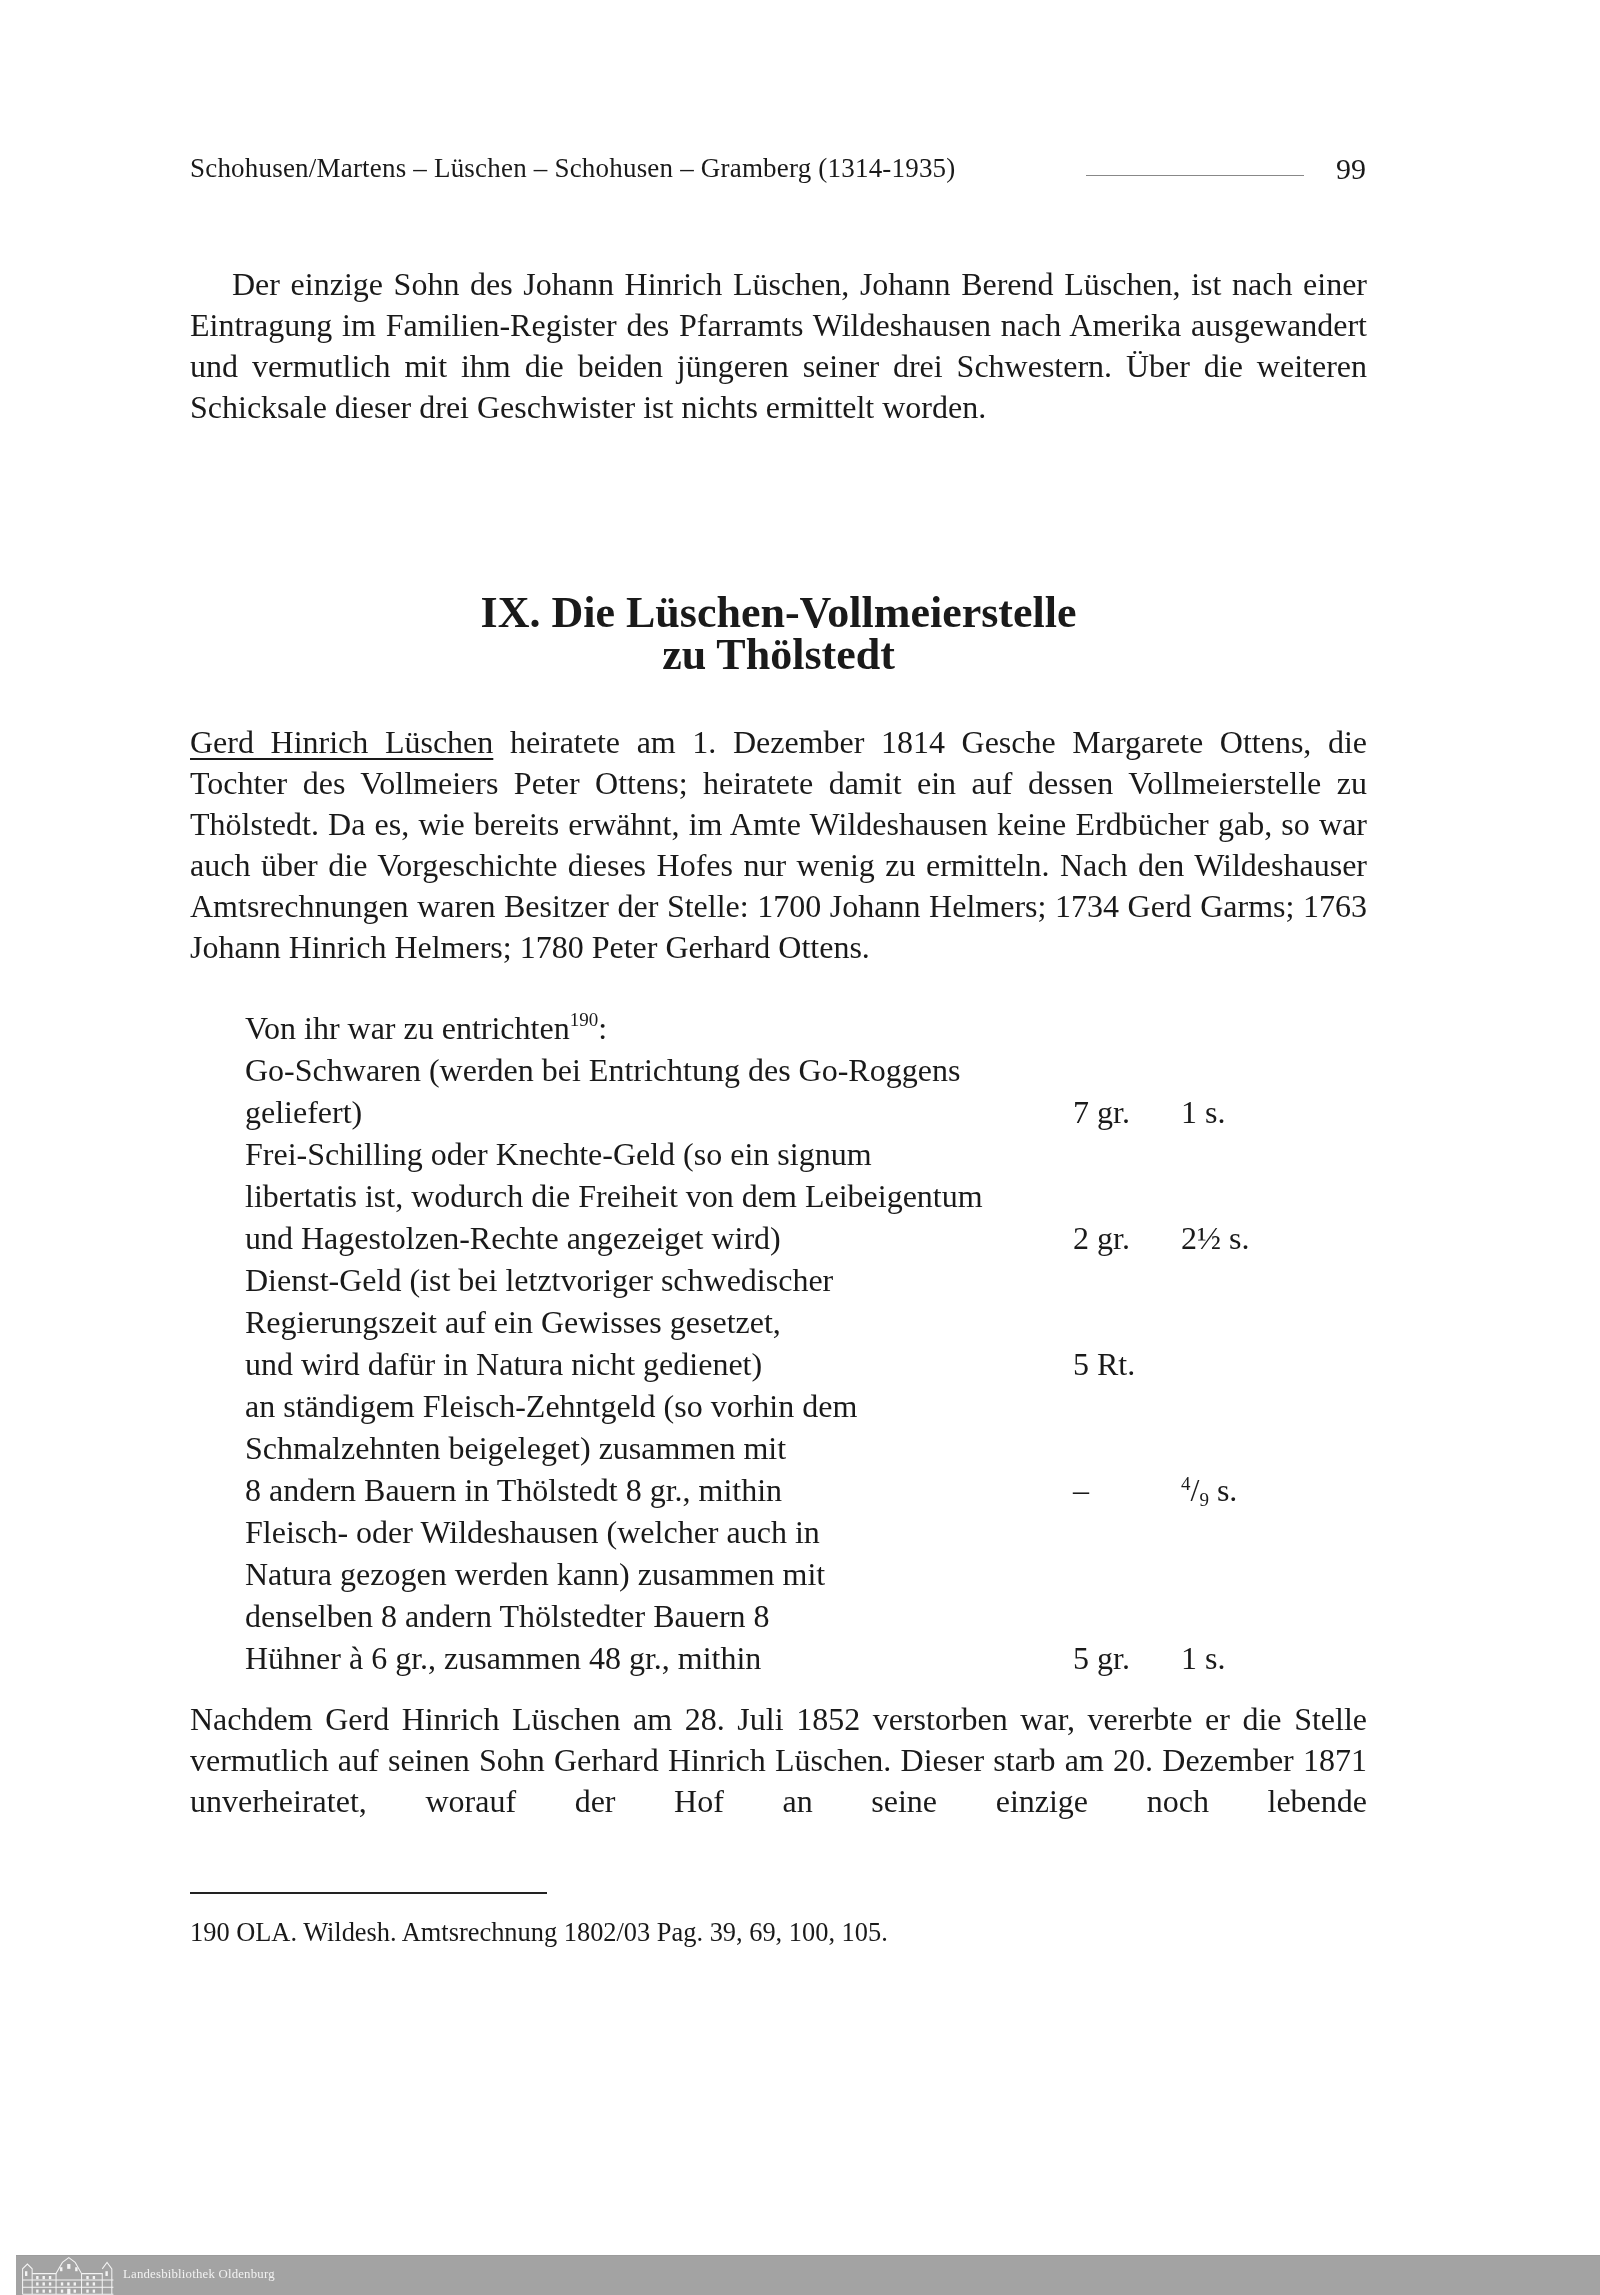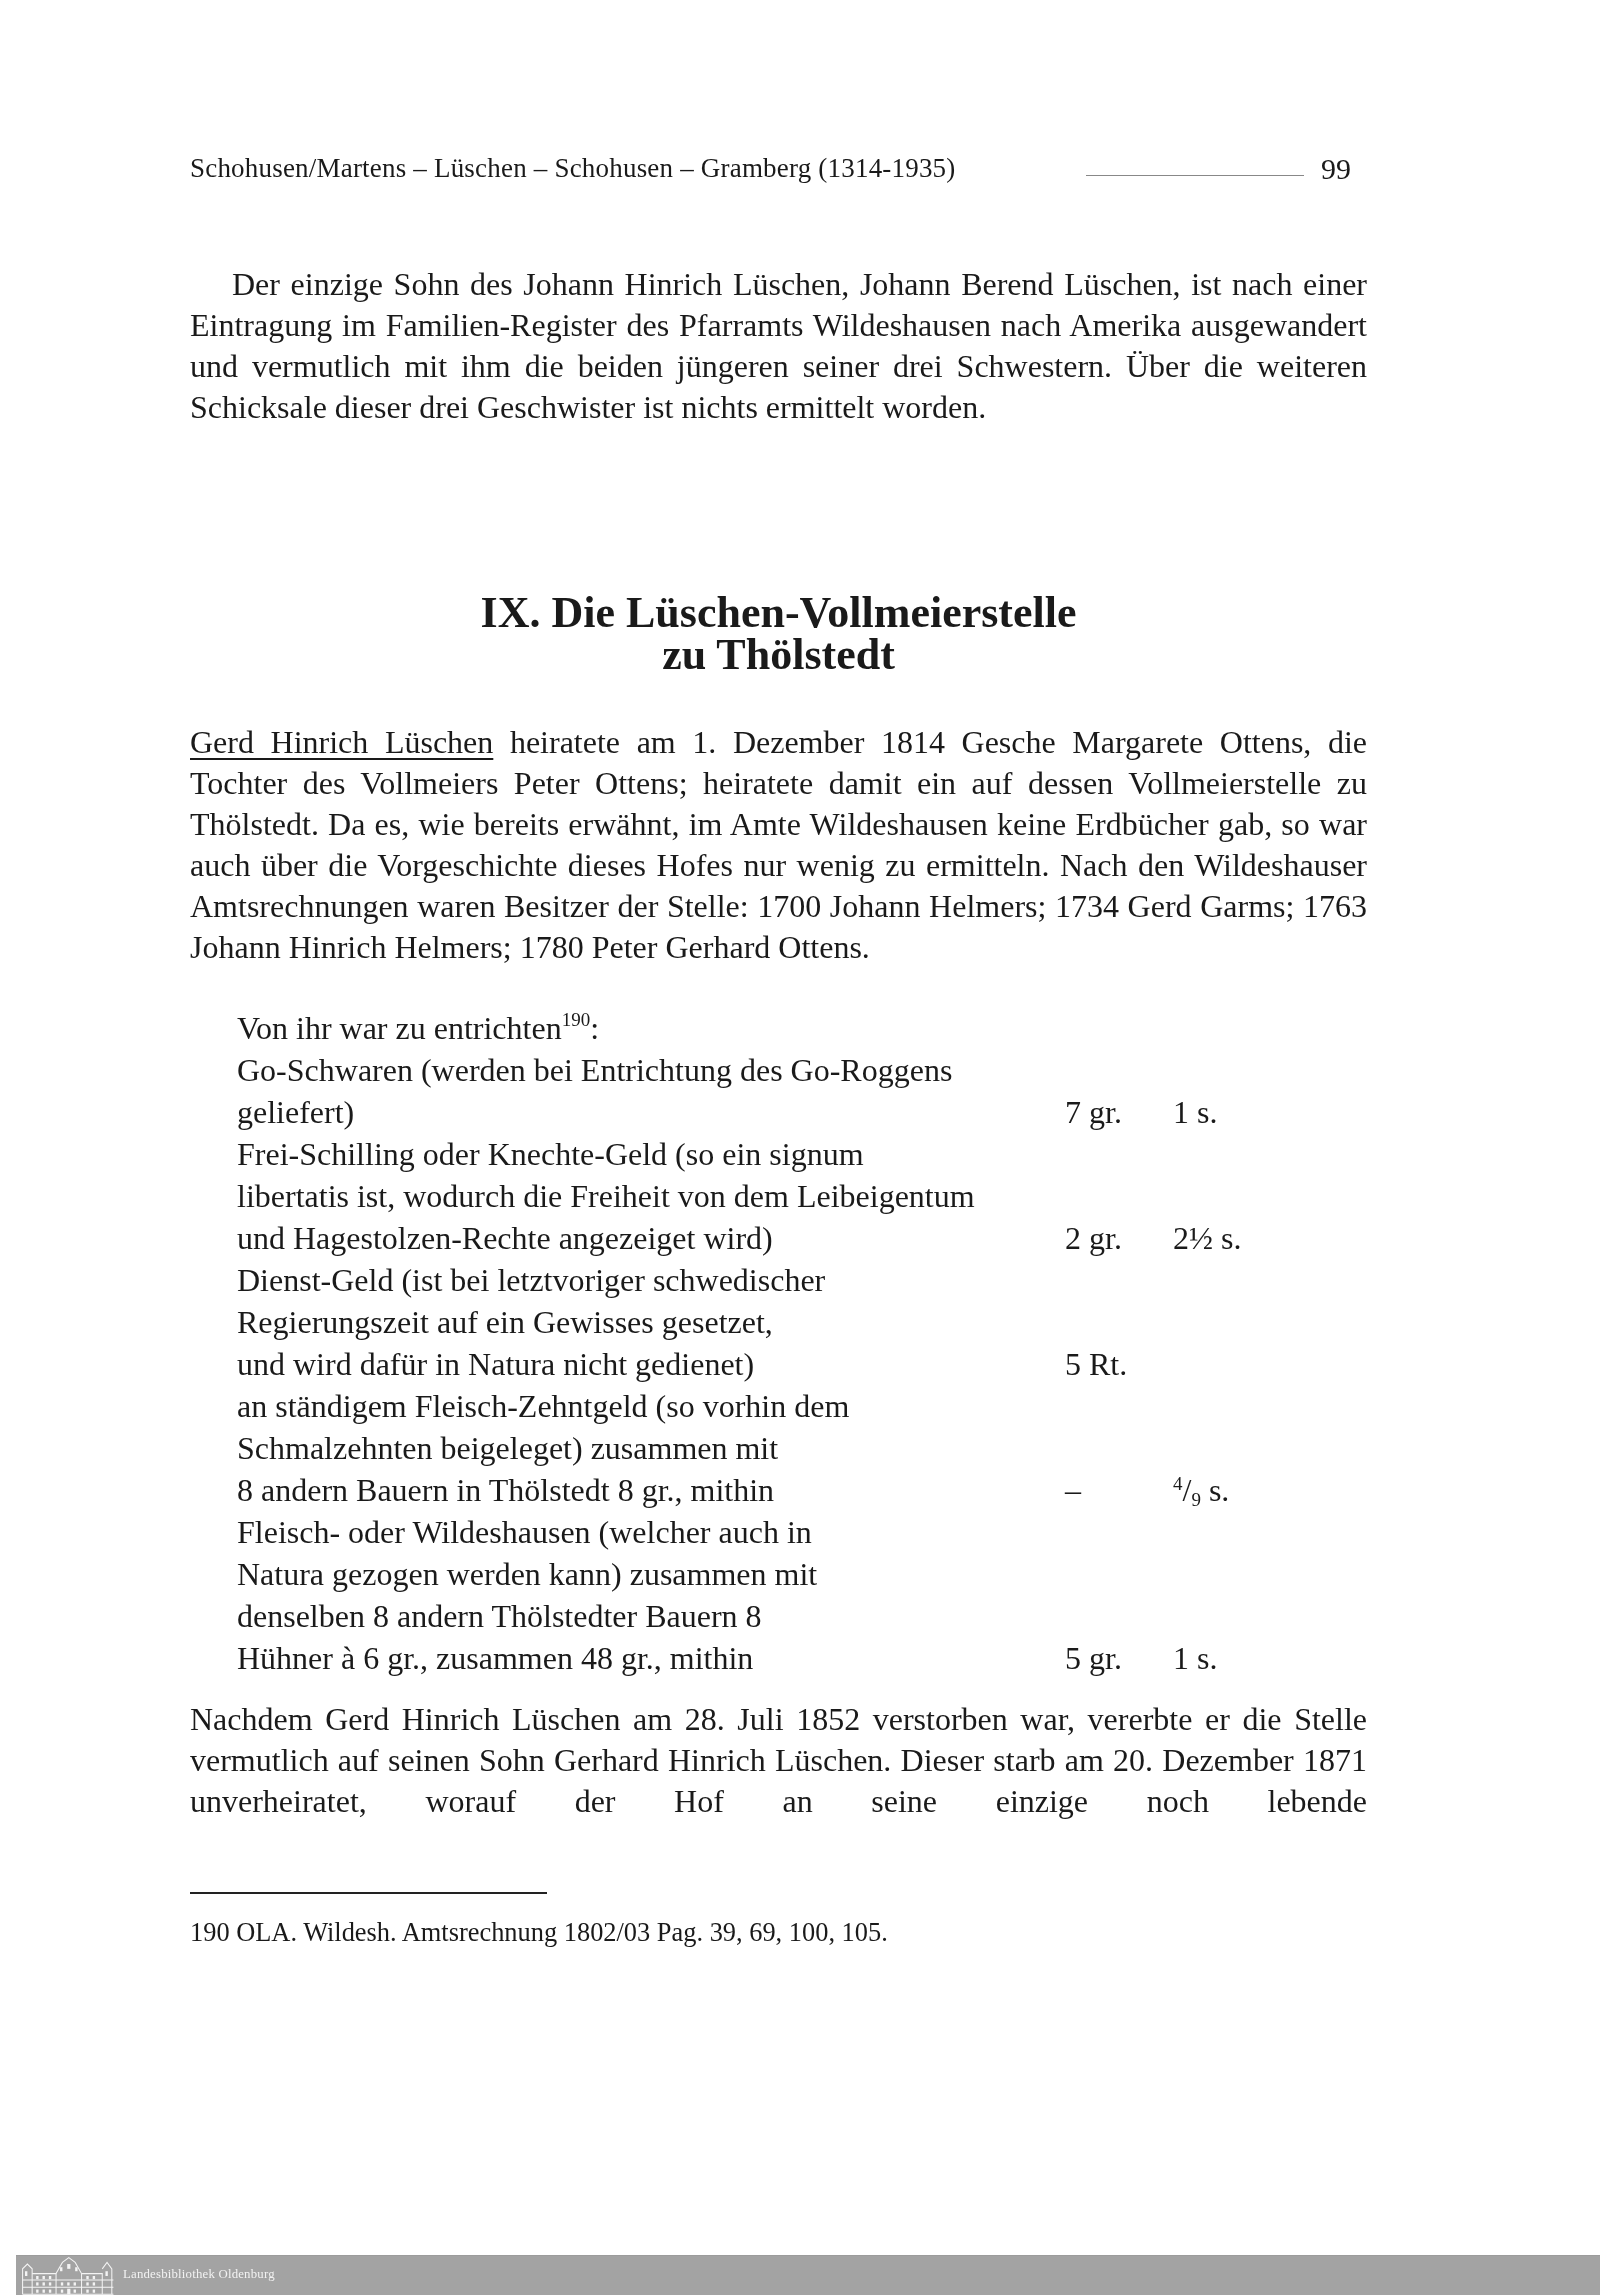--- a/index.html
+++ b/index.html
@@ -7,21 +7,21 @@
     width: 1601px; height: 2295px; position: relative; overflow: hidden;
     background: #ffffff; color: #1a1a1a;
     font-family: "Liberation Serif", "DejaVu Serif", serif;
   }
   .page-header {
     position: absolute; left: 190px; top: 150px; width: 1177px; height: 37px;
     font-size: 27px; line-height: 37px; white-space: nowrap;
   }
   .page-header .running-title { position: absolute; left: 0; top: 0; letter-spacing: 0.2px; }
   .page-header .rule { position: absolute; left: 896px; top: 25px; width: 218px; height: 0; border-top: 1.6px solid #888; }
-  .page-header .page-number { position: absolute; right: 16px; top: 0; font-size: 30px; }
+  .page-header .page-number { position: absolute; right: 1px; top: 0; font-size: 30px; }
 
   .body-text {
     position: absolute; left: 190px; width: 1177px;
     font-size: 32px; line-height: 41px; text-align: justify; text-align-last: left;
   }
   .body-text p { margin: 0; }
   .body-text .indent { text-indent: 42px; }
   sup { font-size: 19px; line-height: 0; vertical-align: 12.8px; }
   .u { text-decoration: underline; text-decoration-thickness: 2.4px; text-underline-offset: 4.8px; }
 
@@ -29,21 +29,21 @@
   .section-heading {
     position: absolute; left: 190px; width: 1177px; top: 592px;
     text-align: center; font-weight: bold; font-size: 44px; line-height: 42px;
   }
   #para-block-2 { top: 722px; }
 
   .levy-table {
     position: absolute; left: 237px; top: 1007px; width: 1040px;
     font-size: 32px; line-height: 42px;
   }
-  .levy-row { position: relative; height: 42px; white-space: nowrap; }
+  .levy-row { position: relative; height: 42px; white-space: nowrap; margin-left: 8px; }
   .levy-row .desc { position: absolute; left: 0; top: 0; }
   .levy-row .col-gr { position: absolute; left: 828px; top: 0; }
   .levy-row .col-s { position: absolute; left: 936px; top: 0; }
   .frac sup { font-size: 19px; vertical-align: 11.2px; }
   .frac sub { font-size: 19px; line-height: 0; vertical-align: -4.8px; }
 
   #para-block-3 { top: 1699px; }
   #para-block-3 p { text-align-last: justify; }
 
   .footnote-rule {

